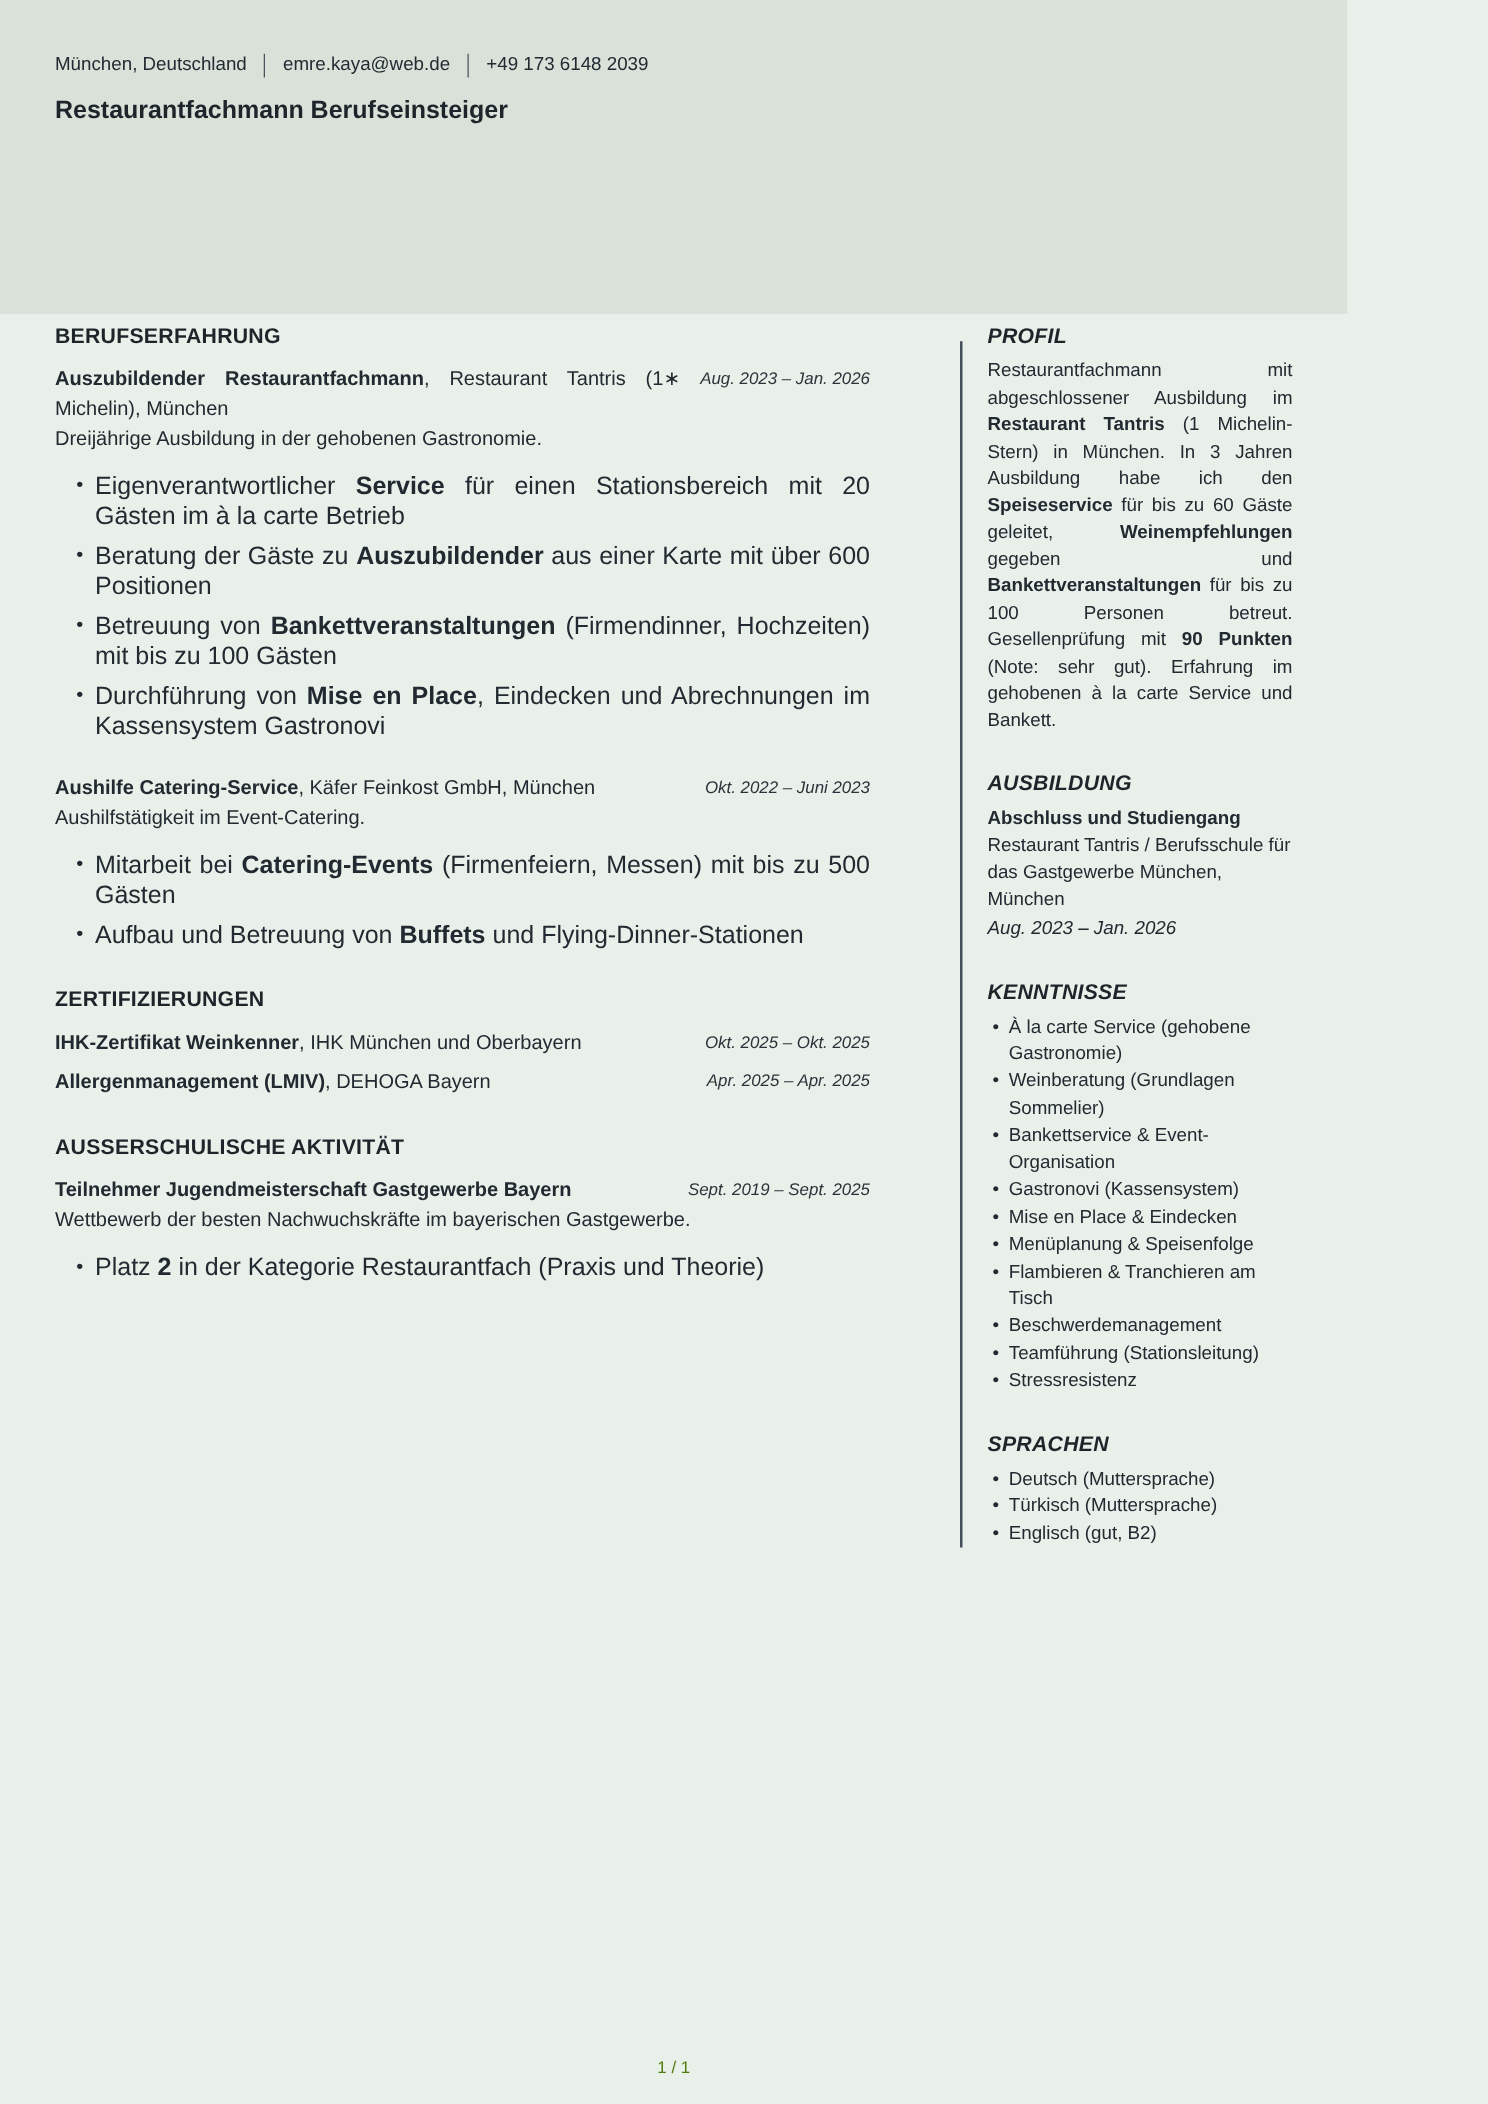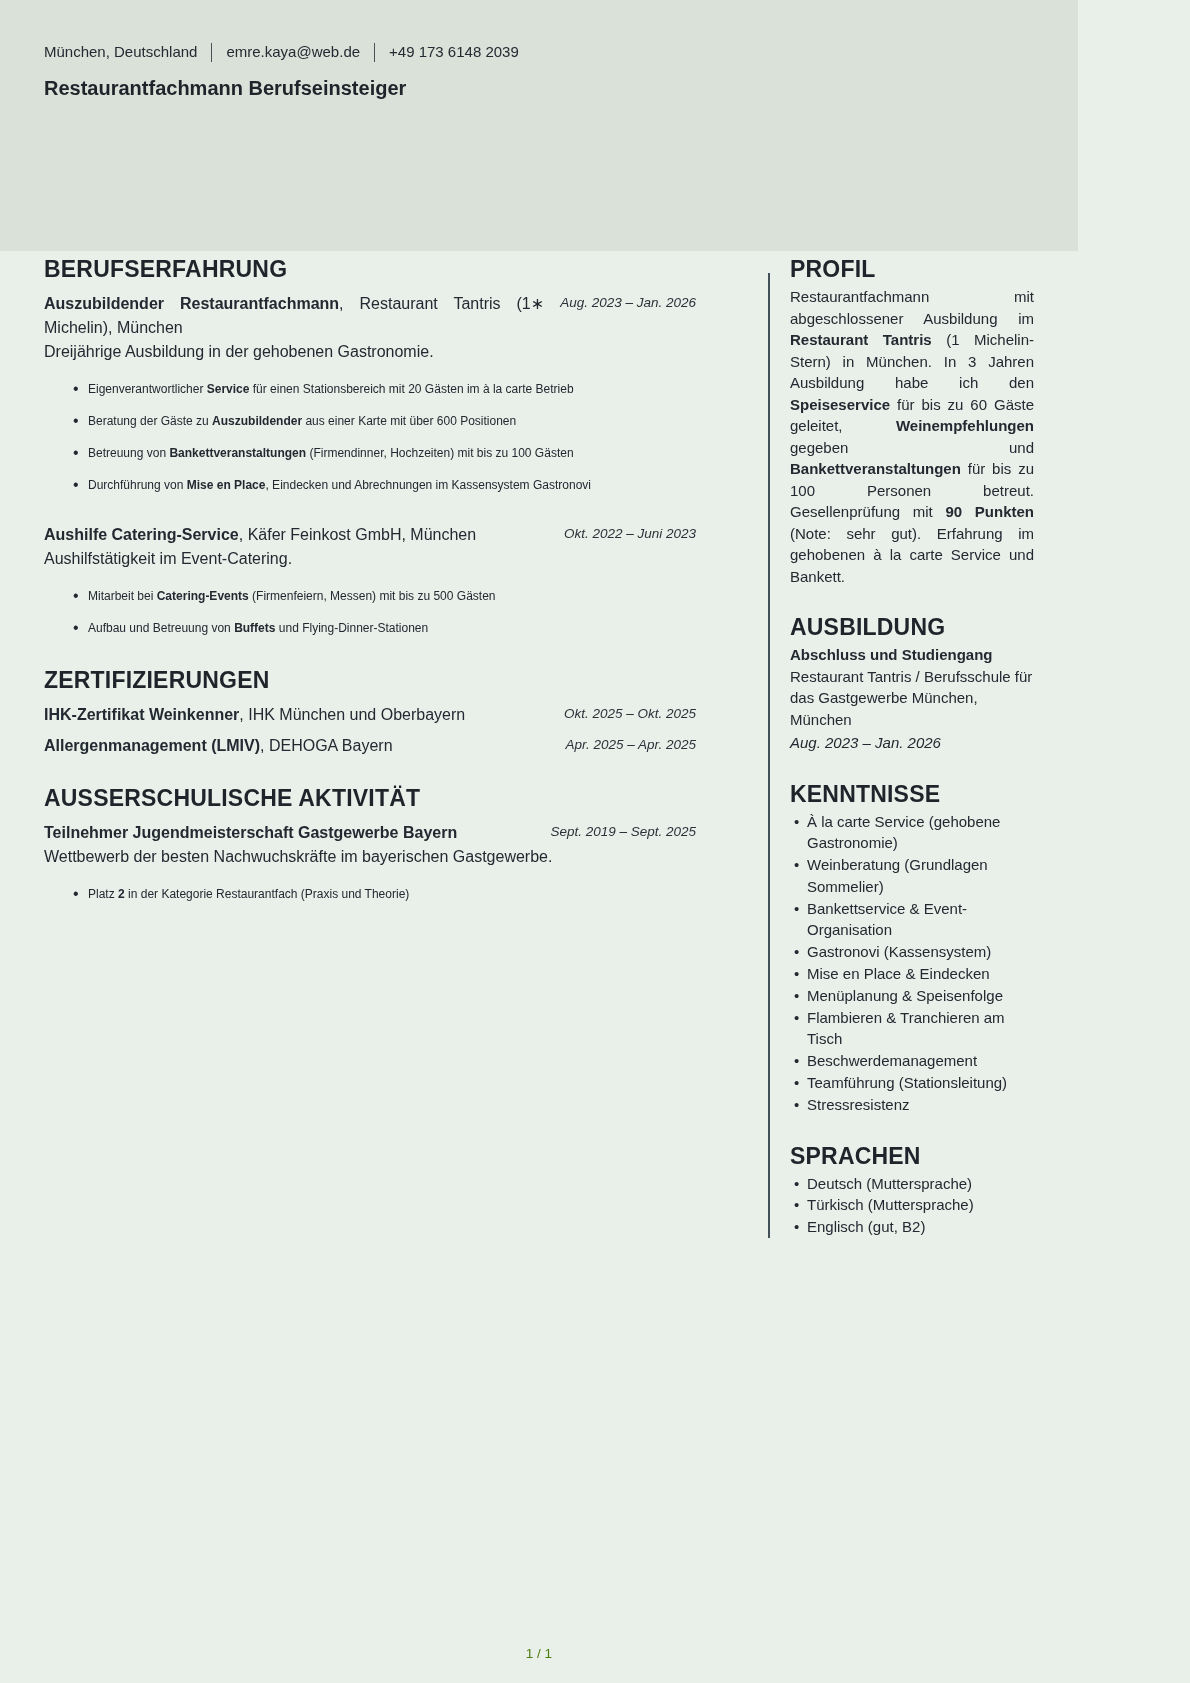--- a/index.html
+++ b/index.html
@@ -65,21 +65,21 @@
     width: 2px;
     background: #42505a;
     margin-left: 72px;
     margin-right: 20px;
     margin-top: 14px;
   }
   .col-right { flex: 1; min-width: 0; }
 
   h2.section-heading {
     margin: 0 0 13px 0;
-    font-size: 23px;
+    font-size: 17px;
     line-height: 20px;
     font-weight: 700;
     letter-spacing: 0.2px;
     color: #1d252b;
   }
   .section { margin-top: 30px; }
   .section.first { margin-top: 0; }
 
   
   .entry { margin-bottom: 26px; }
@@ -97,25 +97,24 @@
   .entry-summary { font-size: 16px; line-height: 24px; text-align: justify; }
   strong { font-weight: 700; }
 
   ul.bullets {
     margin: 13px 0 0 0;
     padding: 0 0 0 32px;
     list-style: none;
   }
   ul.bullets li {
     position: relative;
-    font-size: 12px;
+    font-size: 20px;
     line-height: 24px;
     text-align: justify;
     margin-bottom: 8px;
-    margin-left: 12px;
   }
   ul.bullets li:last-child { margin-bottom: 0; }
   ul.bullets li::before {
     content: "•";
     position: absolute;
     left: -15px;
     top: 0;
     font-size: 16px;
   }
 
@@ -143,21 +142,21 @@
     position: relative;
     font-size: 15px;
     line-height: 21.8px;
   }
   ul.compact li::before {
     content: "•";
     position: absolute;
     left: -13px;
     top: 0;
   }
-  .col-right h2.section-heading { margin-bottom: 7px; }
+  .col-right h2.section-heading { margin-bottom: 7px; font-style: italic; }
 
   
   .footer {
     position: absolute;
     left: 0;
     right: 0;
     bottom: 22px;
     text-align: center;
     font-size: 13.5px;
     color: #4d7c0f;

